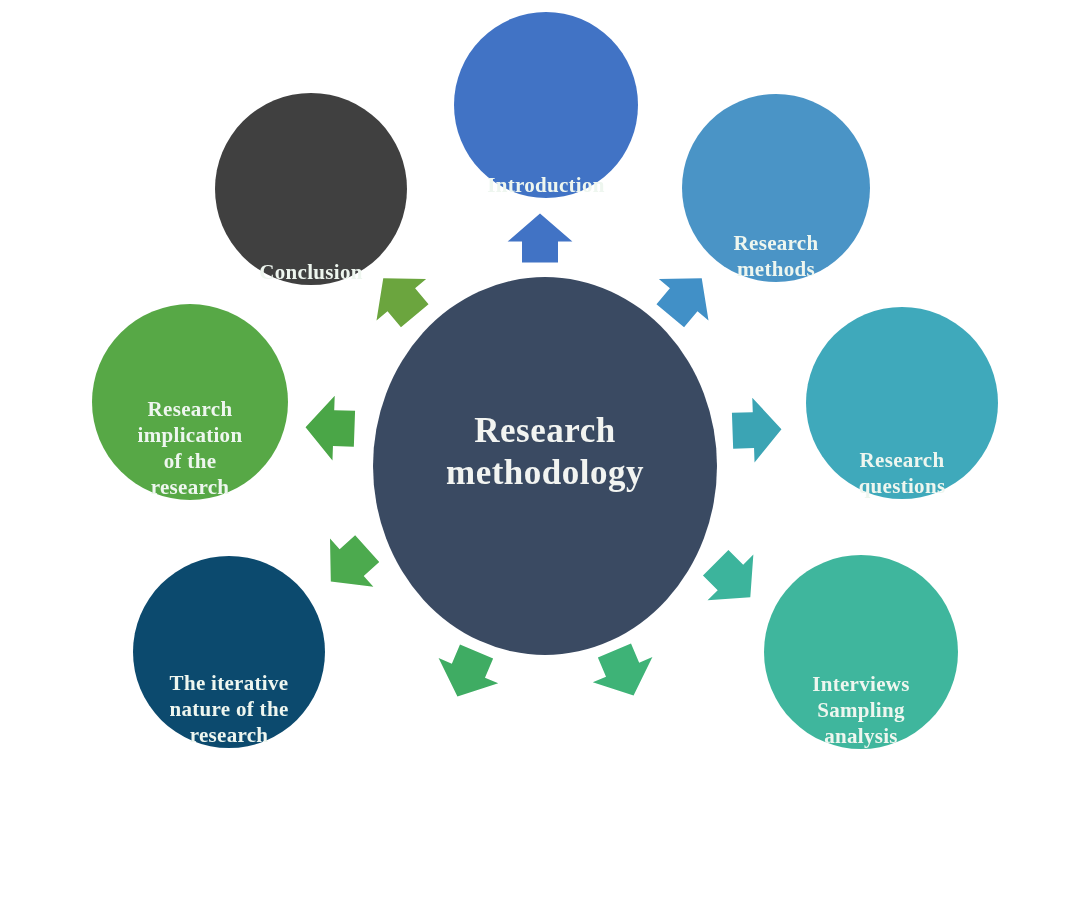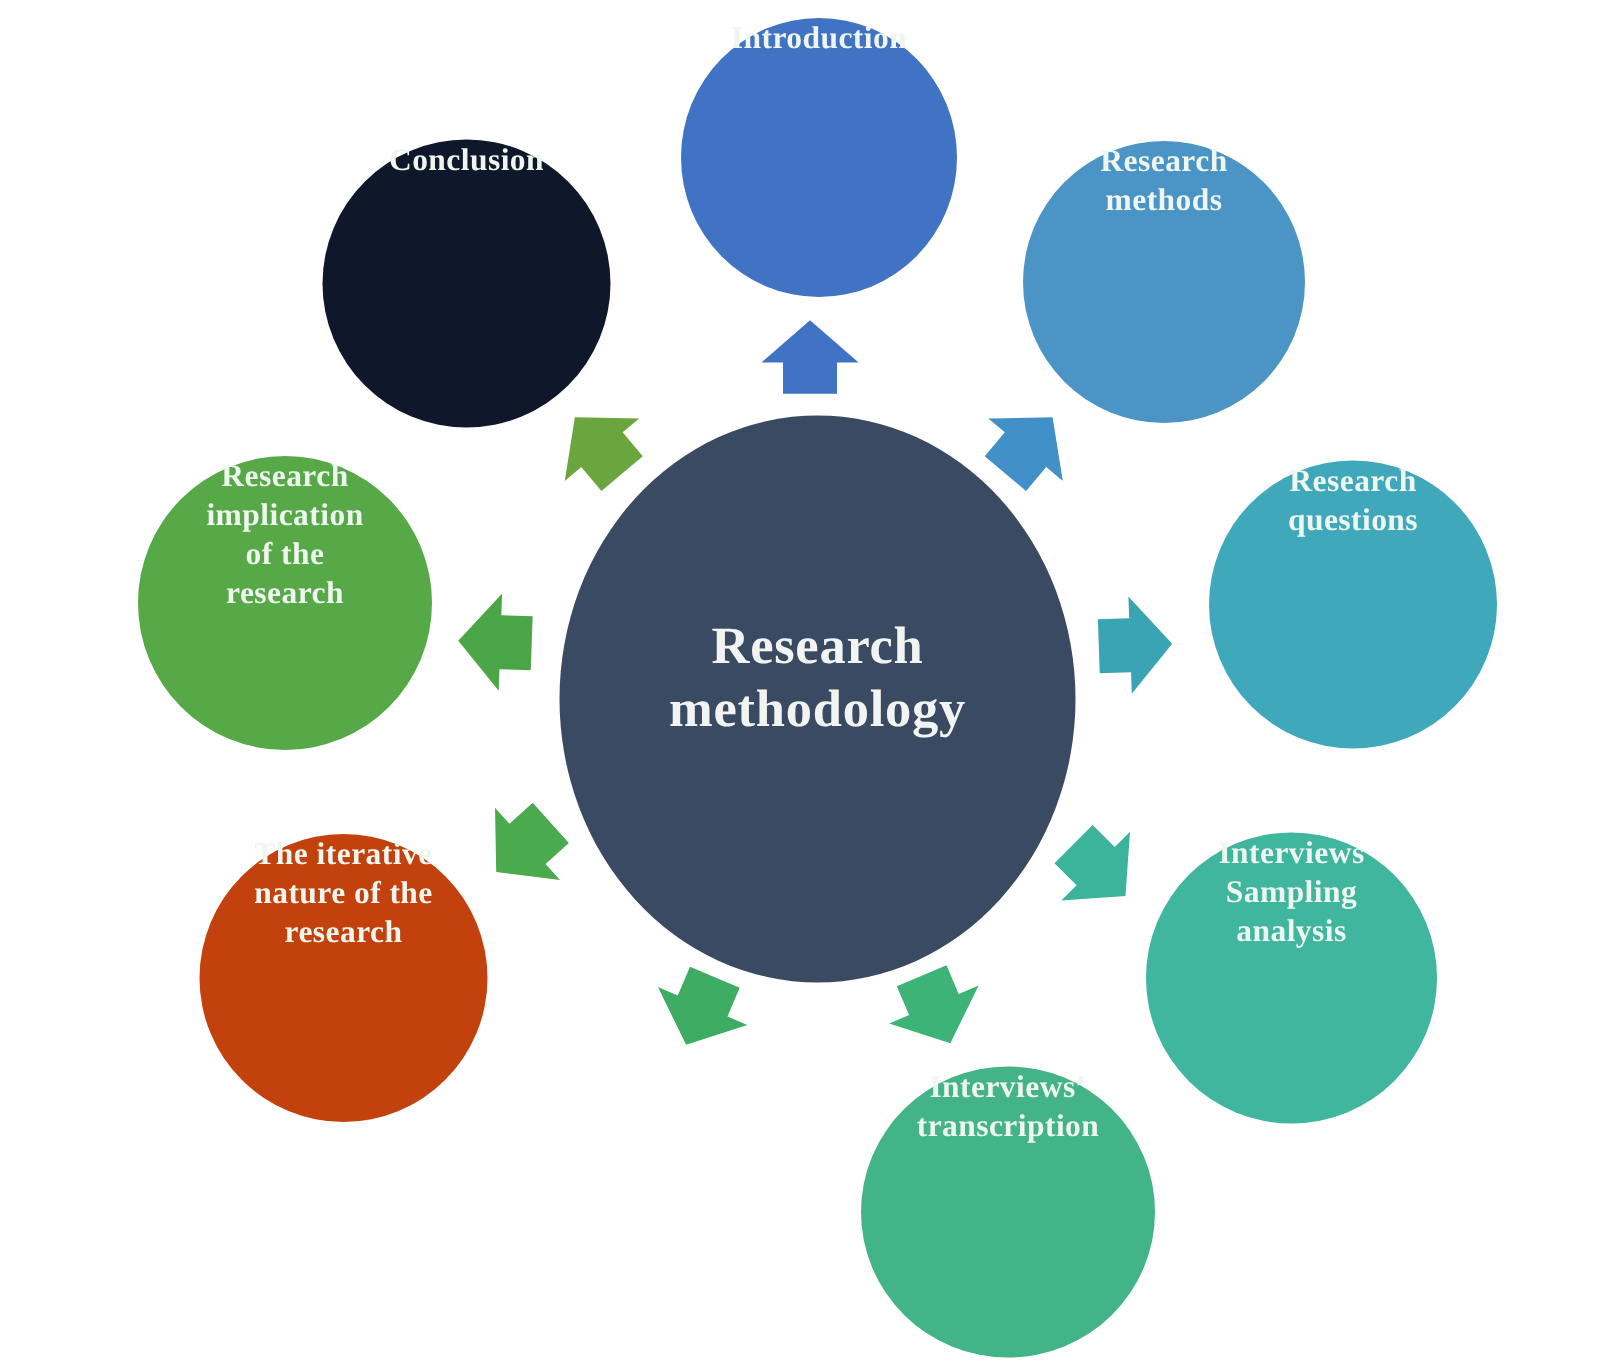--- a/index.html
+++ b/index.html
@@ -21,21 +21,21 @@
   }
   .center-label{
     font-size:35px;font-weight:bold;line-height:1.2;
     color:#f2f4f1;white-space:pre-line;
     transform:translateY(-14px);
     letter-spacing:.5px;
   }
   
   .node{
     position:absolute;border-radius:50%;
-    display:flex;align-items:flex-start;justify-content:center;
+    display:flex;align-items:flex-end;justify-content:center;
     text-align:center;
   }
   .node-label{
     font-size:21px;font-weight:bold;line-height:1.24;
     color:#eef6ef;white-space:pre-line;letter-spacing:.3px;
   }
   .n1{left:454px;top:12px;width:184px;height:186px;}
   .n2{left:682px;top:94px;width:188px;height:188px;}
   .n3{left:806px;top:307px;width:192px;height:192px;}
   .n4{left:764px;top:555px;width:194px;height:194px;}
@@ -78,36 +78,32 @@
   </div>
   <div class="node n3" style="background: rgb(63, 169, 187);">
     <span class="node-label">Research
 questions</span>
   </div>
   <div class="node n4" style="background: rgb(63, 182, 157);">
     <span class="node-label">Interviews
 Sampling
 analysis</span>
   </div>
-  <div class="node n5" style="background: rgb(66, 180, 136);">
-    <span class="node-label">Interviews’
-transcription</span>
-  </div>
-  <div class="node n7" style="background: #c2410c;">
+  <div class="node n7" style="background: #0c4a6e;">
     <span class="node-label">The iterative
 nature of the
 research</span>
   </div>
   <div class="node n8" style="background: rgb(87, 168, 70);">
     <span class="node-label">Research
 implication
 of the
 research</span>
   </div>
-  <div class="node n9" style="background: #0f172a; font-family: Liberation Serif, serif;">
+  <div class="node n9" style="background: #404040; font-family: Liberation Serif, serif;">
     <span class="node-label">Conclusion</span>
   </div>
 
   <div class="arrow a1">
     <svg viewBox="0 0 100 72">
       <polygon points="50,2 95,41 75,41 75,70 25,70 25,41 5,41" fill="#4173c5"></polygon>
     </svg>
   </div>
   <div class="arrow a2">
     <svg viewBox="0 0 100 72">

